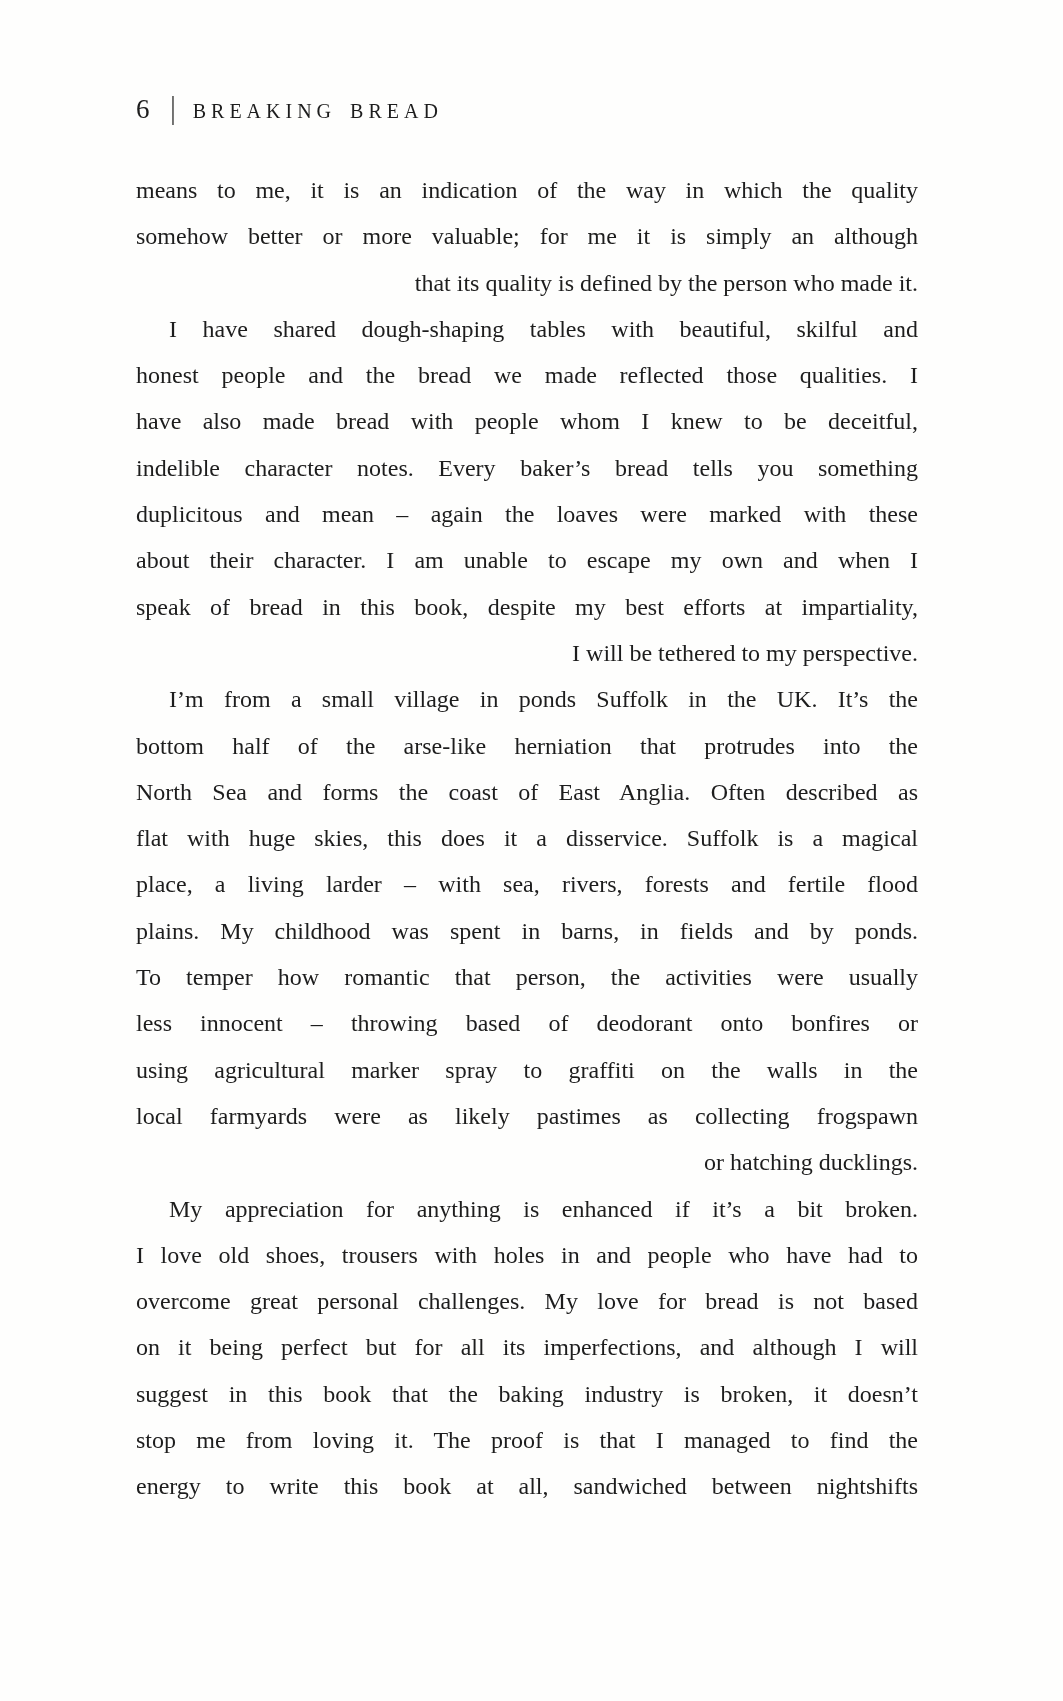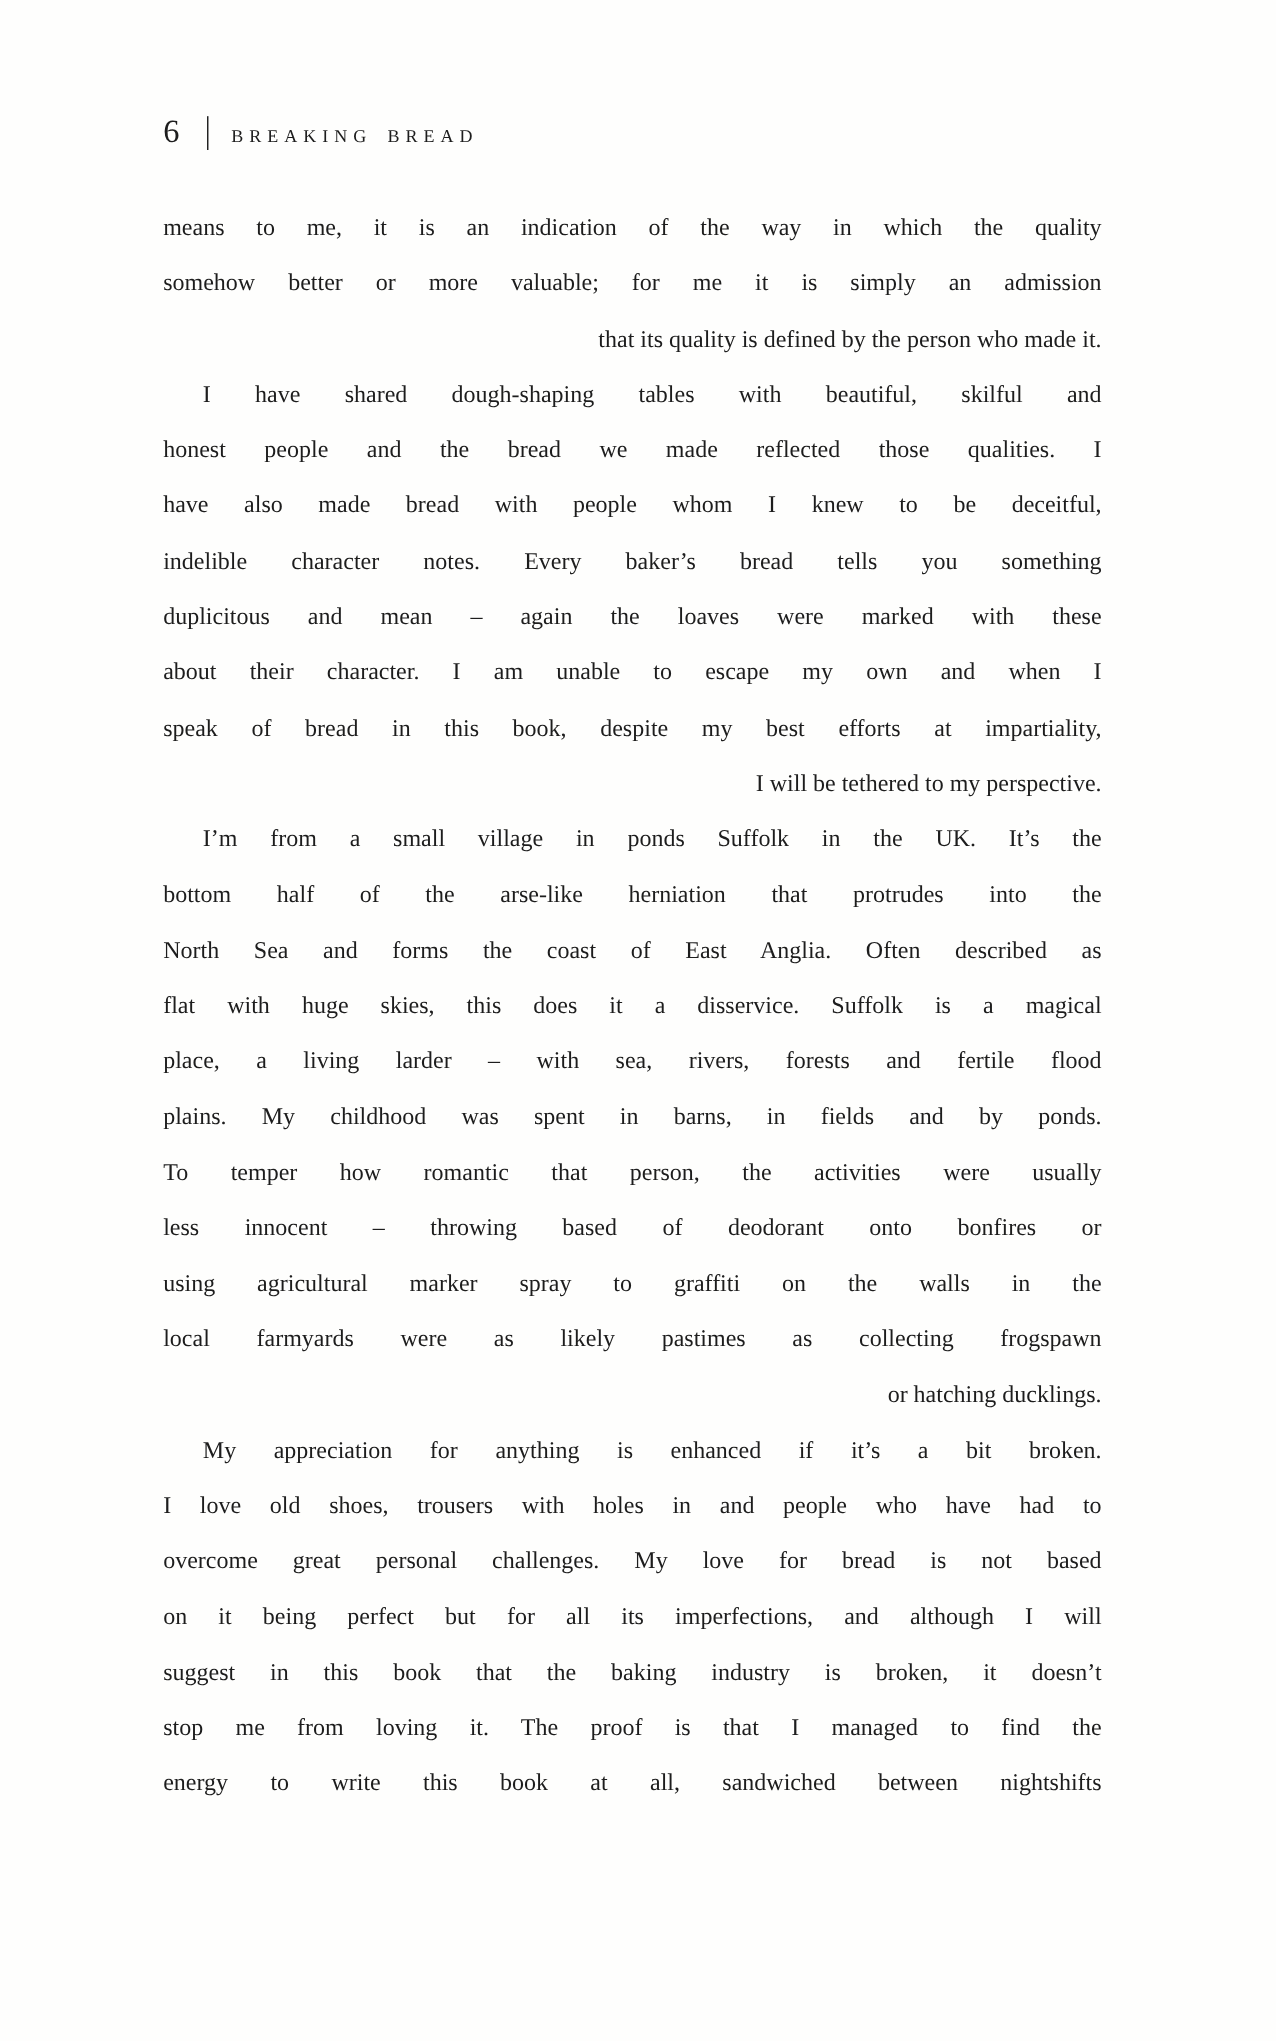--- a/index.html
+++ b/index.html
@@ -25,30 +25,30 @@
     font-size: 27px;
     letter-spacing: 1px;
   }
   .divider {
     font-size: 31px;
     margin: 0 17px 0 19px;
     color: #222222;
     transform: scaleX(0.8);
   }
   .runhead {
-    font-size: 15px;
+    font-size: 20px;
     letter-spacing: 5px;
     word-spacing: 4px;
   }
   .bodytext {
     position: absolute;
     left: 136px;
     top: 167px;
     width: 782px;
-    font-size: 20px;
+    font-size: 24px;
   }
   .line {
     line-height: 46.3px;
     height: 46.3px;
     text-align: right;
     white-space: nowrap;
   }
   .line.just {
     white-space: normal;
     text-align: justify;
@@ -60,21 +60,21 @@
 <body>
 
 <div class="page">
   <header class="pagehead">
     <span class="pagenum">6</span>
     <span class="divider">|</span>
     <span class="runhead">BREAKING BREAD</span>
   </header>
   <main class="bodytext">
       <div class="line just">means to me, it is an indication of the way in which the quality</div>
-      <div class="line just">somehow better or more valuable; for me it is simply an admission</div>
+      <div class="line just">somehow better or more valuable; for me it is simply an although</div>
       <div class="line">that its quality is defined by the person who made it.</div>
       <div class="line indent just">I have shared dough-shaping tables with beautiful, skilful and</div>
       <div class="line just">honest people and the bread we made reflected those qualities. I</div>
       <div class="line just">have also made bread with people whom I knew to be deceitful,</div>
       <div class="line just">indelible character notes. Every baker’s bread tells you something</div>
       <div class="line just">duplicitous and mean – again the loaves were marked with these</div>
       <div class="line just">about their character. I am unable to escape my own and when I</div>
       <div class="line just">speak of bread in this book, despite my best efforts at impartiality,</div>
       <div class="line">I will be tethered to my perspective.</div>
       <div class="line indent just">I’m from a small village in ponds Suffolk in the UK. It’s the</div>

